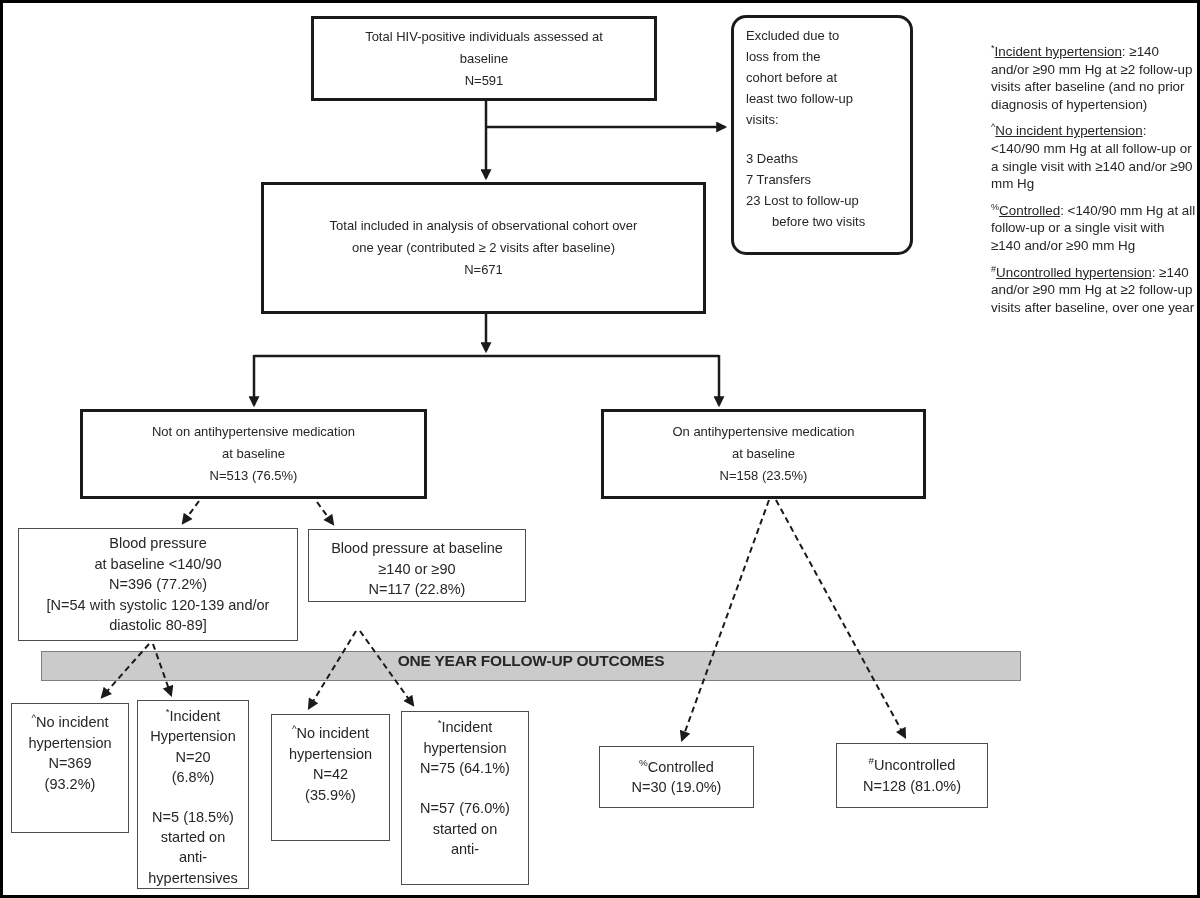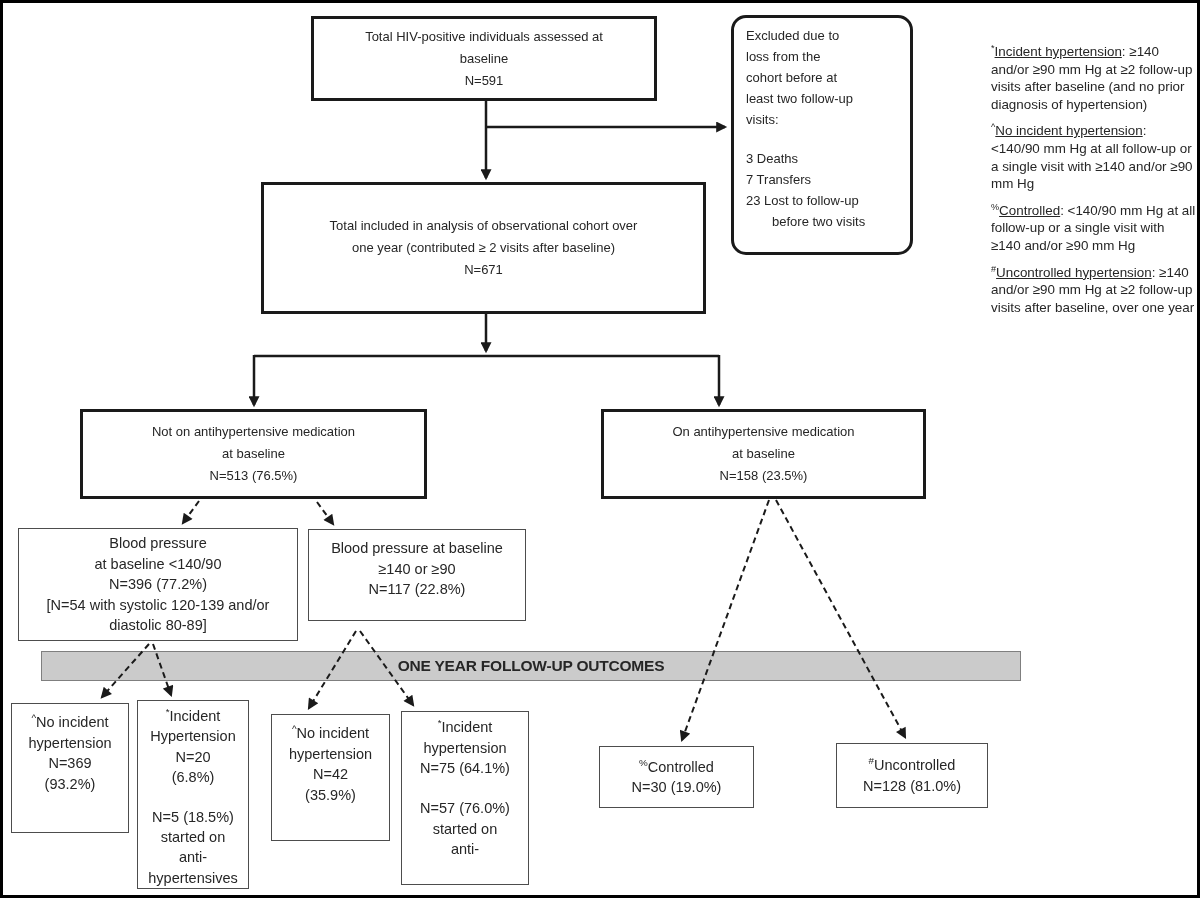--- a/index.html
+++ b/index.html
@@ -16,21 +16,21 @@
     text-align:center;
   }
   .thick { border:3px solid #1a1a1a; font-size:13px; line-height:22px; }
   .thin  { border:1.5px solid #4d4d4d; font-size:14.5px; line-height:20.5px; }
   .top-align { justify-content:flex-start; padding-top:5px; }
   .left-align { align-items:flex-start; text-align:left; justify-content:flex-start; padding:7px 8px 8px 12px;border-radius:15px; }
   .line { min-height:1.36em; width:100%; }
   .excluded-box .line:last-child { padding-left:26px; }
   .bar {
     position:absolute; z-index:1; background:#cbcbcb; border:1.5px solid #7f7f7f;
-    display:flex; align-items:center; justify-content:center;
+    display:flex; align-items:flex-start; justify-content:center;
     font-weight:bold; font-size:15.5px; letter-spacing:-0.2px;
   }
   .defs { position:absolute; z-index:3; width:206px; font-size:13.4px; line-height:17.6px; }
   .defs p { margin-bottom:9px; }
   .defs .term { font-weight:normal; text-decoration:underline; }
   sup { font-size:0.68em; line-height:0; vertical-align:super; }
 </style>
 </head>
 <body>
 
@@ -109,21 +109,21 @@
   </div>
 
   <div class="box thin" style="left:15px; top:525px; width:280px; height:113px;">
     <div class="line">Blood pressure</div>
     <div class="line">at baseline &lt;140/90</div>
     <div class="line">N=396 (77.2%)</div>
     <div class="line">[N=54 with systolic 120-139 and/or</div>
     <div class="line">diastolic 80-89]</div>
   </div>
 
-  <div class="box thin top-align" style="left:305px; top:526px; width:218px; height:92px; padding-top:8px;">
+  <div class="box thin top-align" style="left:305px; top:526px; width:218px; height:73px; padding-top:8px;">
     <div class="line">Blood pressure at baseline</div>
     <div class="line">≥140 or ≥90</div>
     <div class="line">N=117 (22.8%)</div>
   </div>
 
   <div class="box thin top-align" style="left:8px; top:700px; width:118px; height:130px; padding-top:8px;">
     <div class="line"><sup>^</sup><span>No incident</span></div>
     <div class="line">hypertension</div>
     <div class="line">N=369</div>
     <div class="line">(93.2%)</div>

